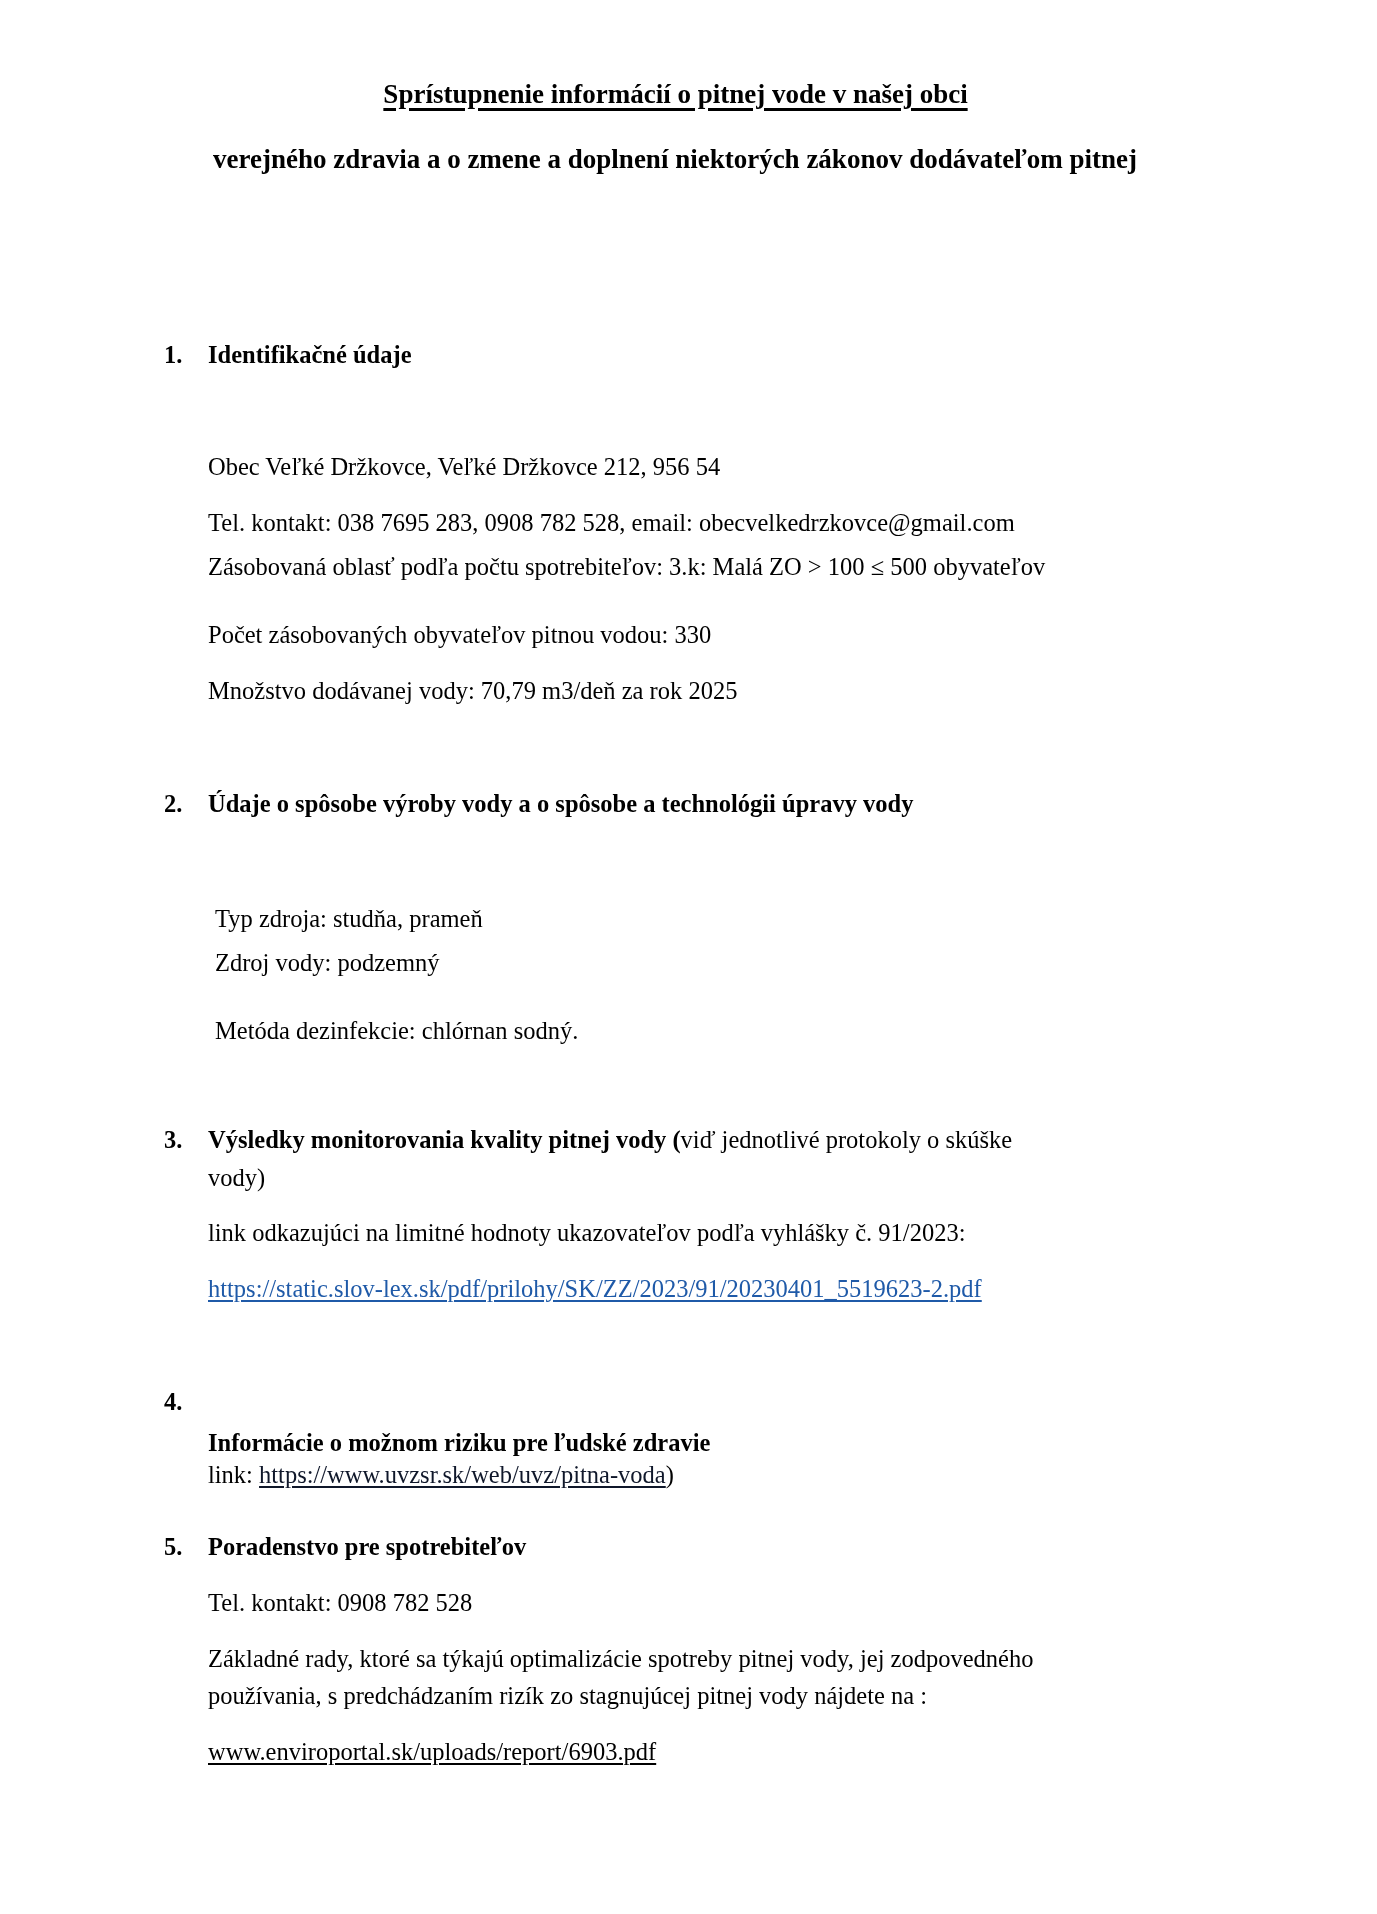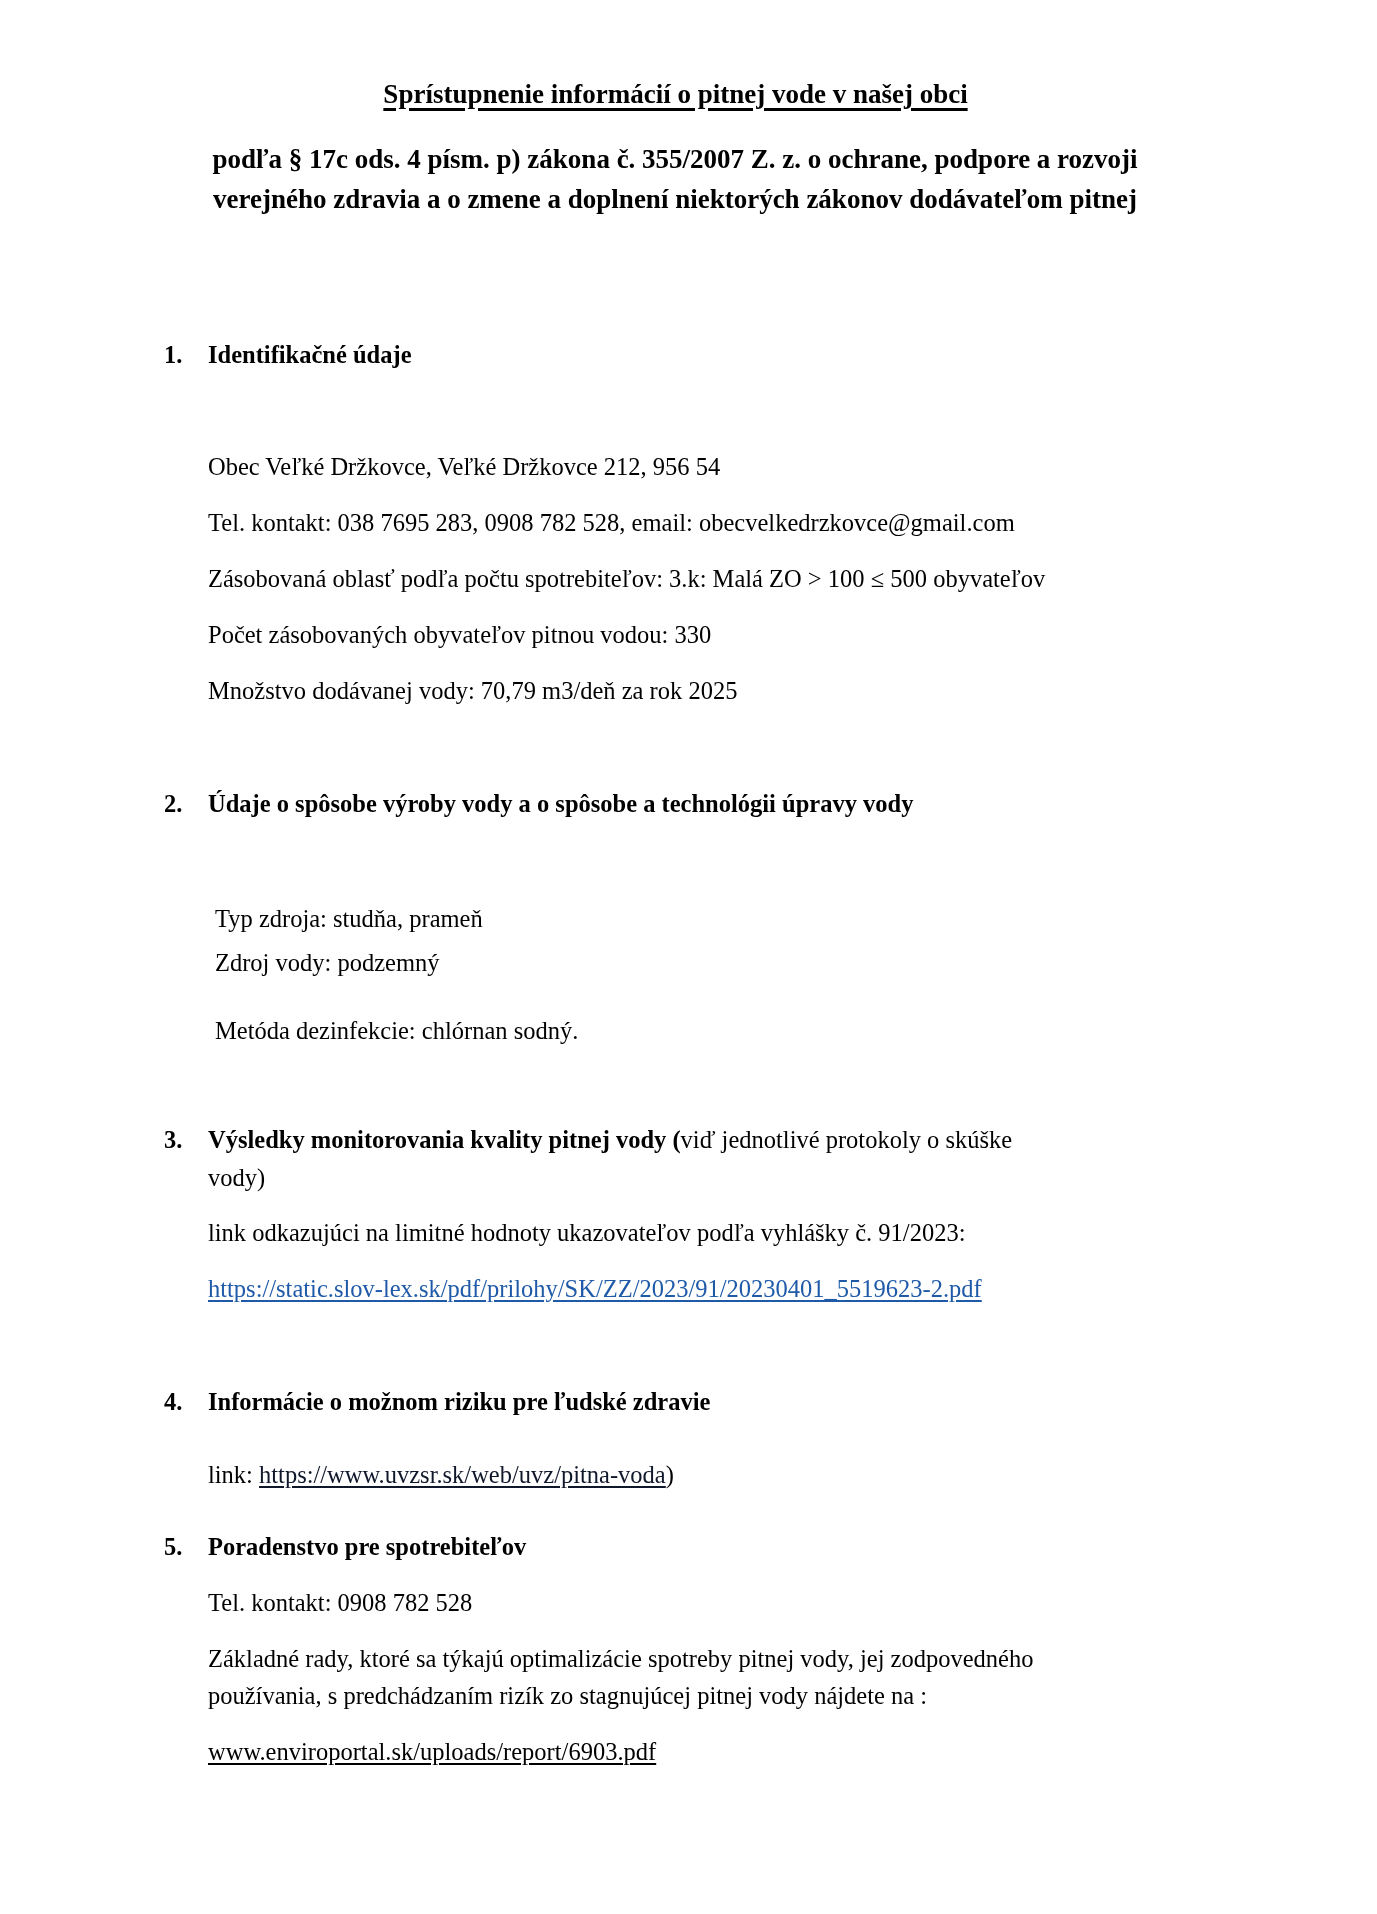--- a/index.html
+++ b/index.html
@@ -70,30 +70,29 @@
     }
   </style>
 </head>
 <body>
 
 <div class="abs doc-title">
   <span>Sprístupnenie informácií o pitnej vode v našej obci</span>
 </div>
 
 <div class="abs doc-subtitle">
-  <span class="line">podľa § 17c ods. 4 písm. p) zákona č. 355/2007 Z. z. o ochrane, podpore a rozvoji</span>
   <span class="line">verejného zdravia a o zmene a doplnení niektorých zákonov dodávateľom pitnej</span>
 </div>
 
 <div>
   <div class="abs sec-num" style="top:340px;">1.</div>
   <div class="abs sec-head" style="top:340px;">Identifikačné údaje</div>
   <div class="abs body-line" style="top:452px;">Obec Veľké Držkovce, Veľké Držkovce 212, 956 54</div>
   <div class="abs body-line" style="top:508px;">Tel. kontakt: 038 7695 283, 0908 782 528, email: obecvelkedrzkovce@gmail.com</div>
-  <div class="abs body-line" style="top:564px;">Zásobovaná oblasť podľa počtu spotrebiteľov: 3.k: Malá ZO  &gt; 100 ≤ 500 obyvateľov</div>
+  <div class="abs body-line" style="top:552px;">Zásobovaná oblasť podľa počtu spotrebiteľov: 3.k: Malá ZO  &gt; 100 ≤ 500 obyvateľov</div>
   <div class="abs body-line" style="top:620px;">Počet zásobovaných obyvateľov pitnou vodou: 330</div>
   <div class="abs body-line" style="top:676px;">Množstvo dodávanej vody:  70,79 m3/deň za rok 2025</div>
 </div>
 
 <div>
   <div class="abs sec-num" style="top:789px;">2.</div>
   <div class="abs sec-head" style="top:789px;">Údaje o spôsobe výroby vody a o spôsobe a technológii úpravy vody</div>
   <div class="abs body-line indent2" style="top:948px;">Zdroj vody: podzemný</div>
   <div class="abs body-line indent2" style="top:904px;">Typ zdroja: studňa, prameň</div>
   <div class="abs body-line indent2" style="top:1016px;">Metóda dezinfekcie: chlórnan sodný.</div>
@@ -106,21 +105,21 @@
   </div>
   <div class="abs body-line" style="top:1163px;">vody)</div>
   <div class="abs body-line" style="top:1218px;">link odkazujúci na limitné hodnoty ukazovateľov podľa vyhlášky č. 91/2023:</div>
   <div class="abs body-line" style="top:1274px;text-align:right;">
     <a class="link" style="color: rgb(31, 90, 168);">https://static.slov-lex.sk/pdf/prilohy/SK/ZZ/2023/91/20230401_5519623-2.pdf</a>
   </div>
 </div>
 
 <div>
   <div class="abs sec-num" style="top:1387px;">4.</div>
-  <div class="abs sec-head" style="top:1387px;">Informácie o možnom riziku pre ľudské zdravie</div>
+  <div class="abs sec-head" style="top:1428px;">Informácie o možnom riziku pre ľudské zdravie</div>
   <div class="abs body-line" style="top:1460px;">
     <span>link: </span><a class="link" style="color: #0f172a;">https://www.uvzsr.sk/web/uvz/pitna-voda</a><span>)</span>
   </div>
 </div>
 
 <div>
   <div class="abs sec-num" style="top:1532px;">5.</div>
   <div class="abs sec-head" style="top:1532px;">Poradenstvo pre spotrebiteľov</div>
   <div class="abs body-line" style="top:1588px;">Tel. kontakt: 0908 782 528</div>
   <div class="abs body-line" style="top:1644px;">Základné rady, ktoré sa týkajú optimalizácie spotreby pitnej vody, jej zodpovedného</div>

